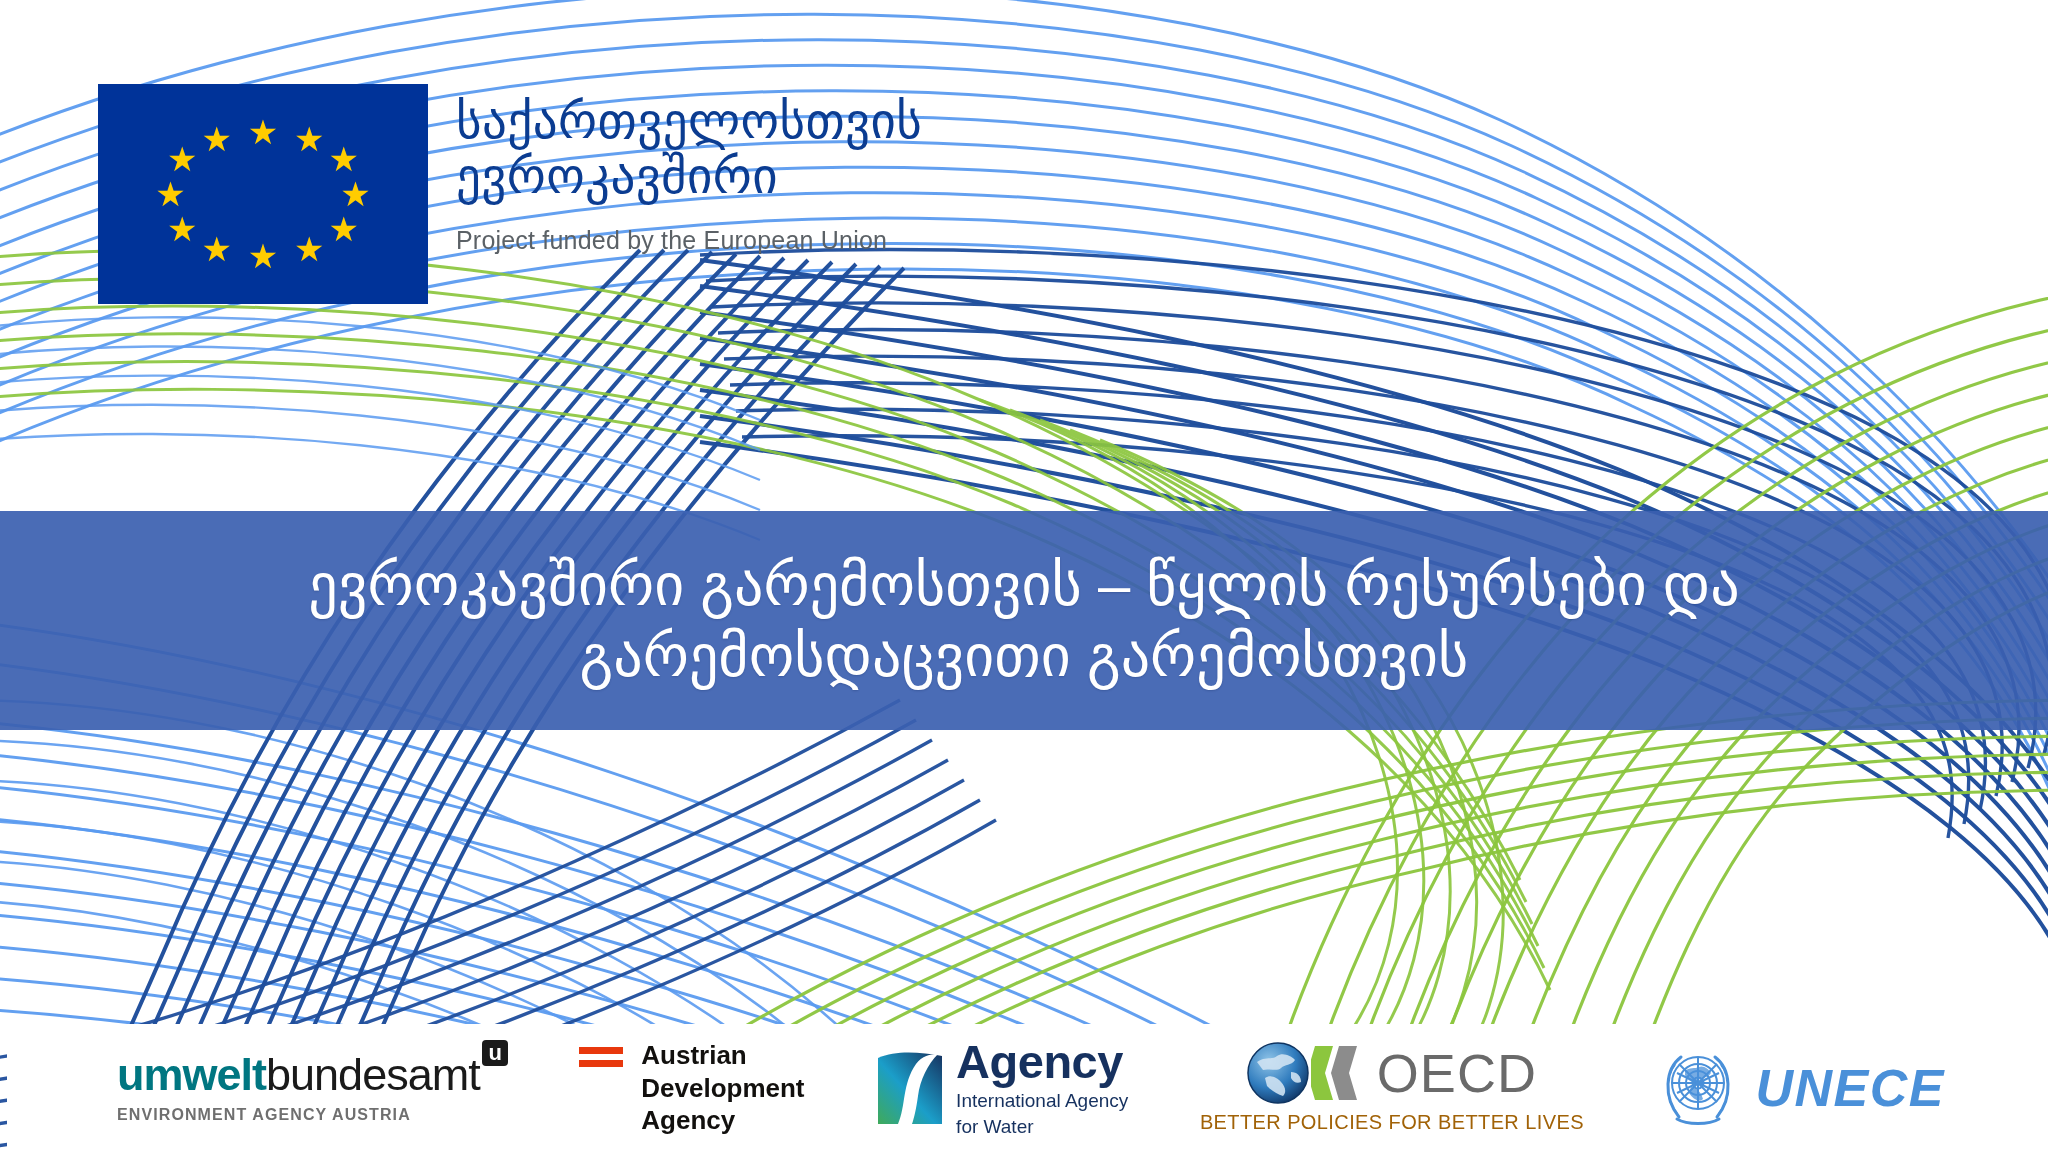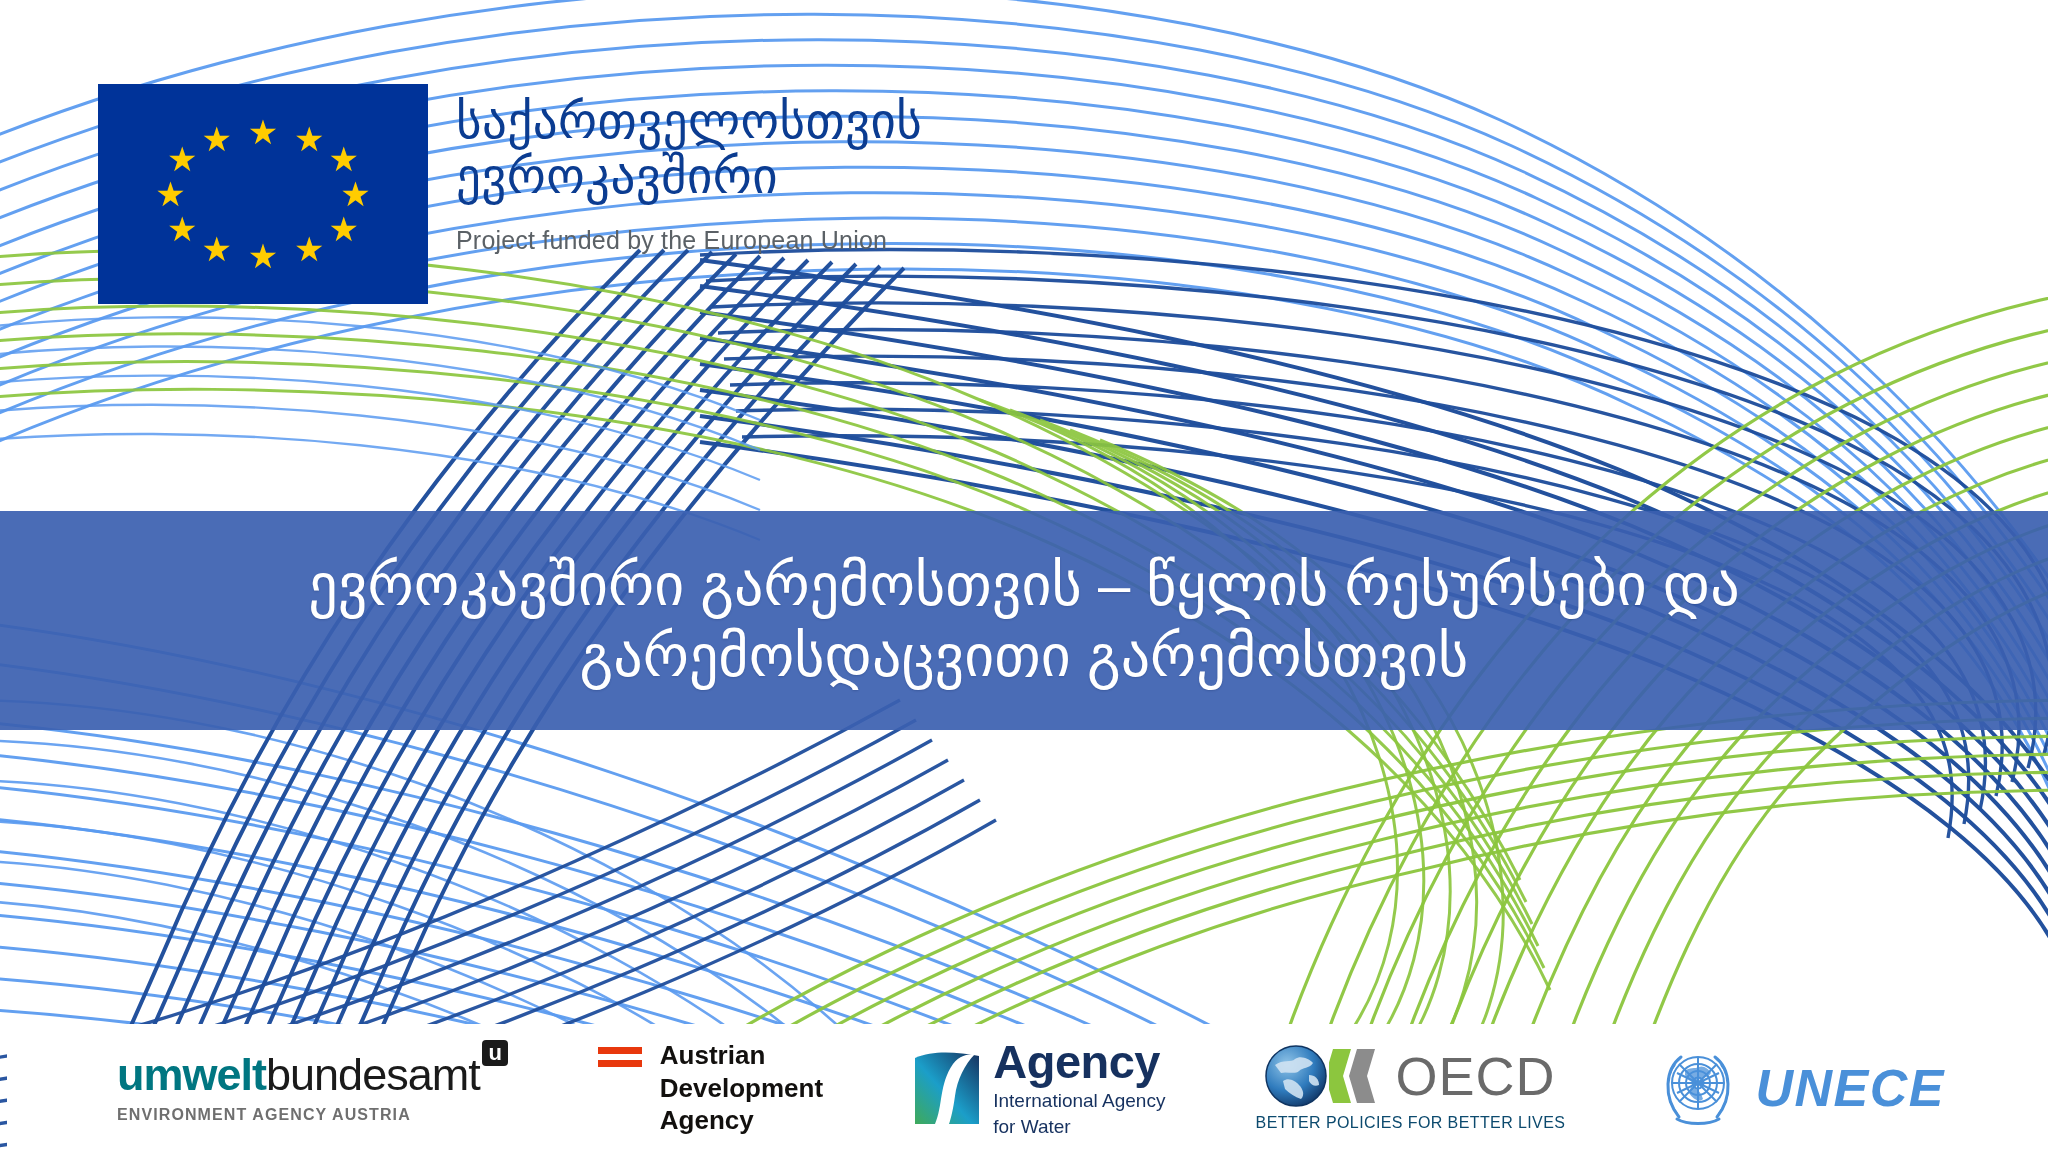--- a/index.html
+++ b/index.html
@@ -83,21 +83,21 @@
   .oieau-txt{display:flex;flex-direction:column;}
   .oieau-name{color:#16315f;font-size:47px;font-weight:700;line-height:1;letter-spacing:-.5px;}
   .oieau-sub{color:#16315f;font-size:19px;line-height:1.18;margin-top:5px;white-space:nowrap;}
 
   
   .oecd{display:flex;flex-direction:column;align-items:center;}
   .oecd-row{display:flex;align-items:center;}
   .oecd-globe{width:62px;height:62px;flex:none;}
   .oecd-chev{width:62px;height:58px;flex:none;margin:0 4px 0 2px;}
   .oecd-name{color:#6a6a6a;font-size:54px;font-weight:400;letter-spacing:1px;line-height:1;}
-  .oecd-tag{margin-top:7px;color:#0c4a6e;font-size:16px;letter-spacing:.4px;white-space:nowrap;}
+  .oecd-tag{margin-top:7px;color:#a16207;font-size:20px;letter-spacing:.4px;white-space:nowrap;}
 
   
   .unece{display:flex;align-items:center;}
   .unece-emblem{width:86px;height:86px;flex:none;margin-right:14px;}
   .unece-name{color:#4a90d9;font-size:52px;font-weight:700;letter-spacing:1.5px;line-height:1;font-style:italic;}
 </style>
 </head>
 <body>
 
 <div class="slide">

